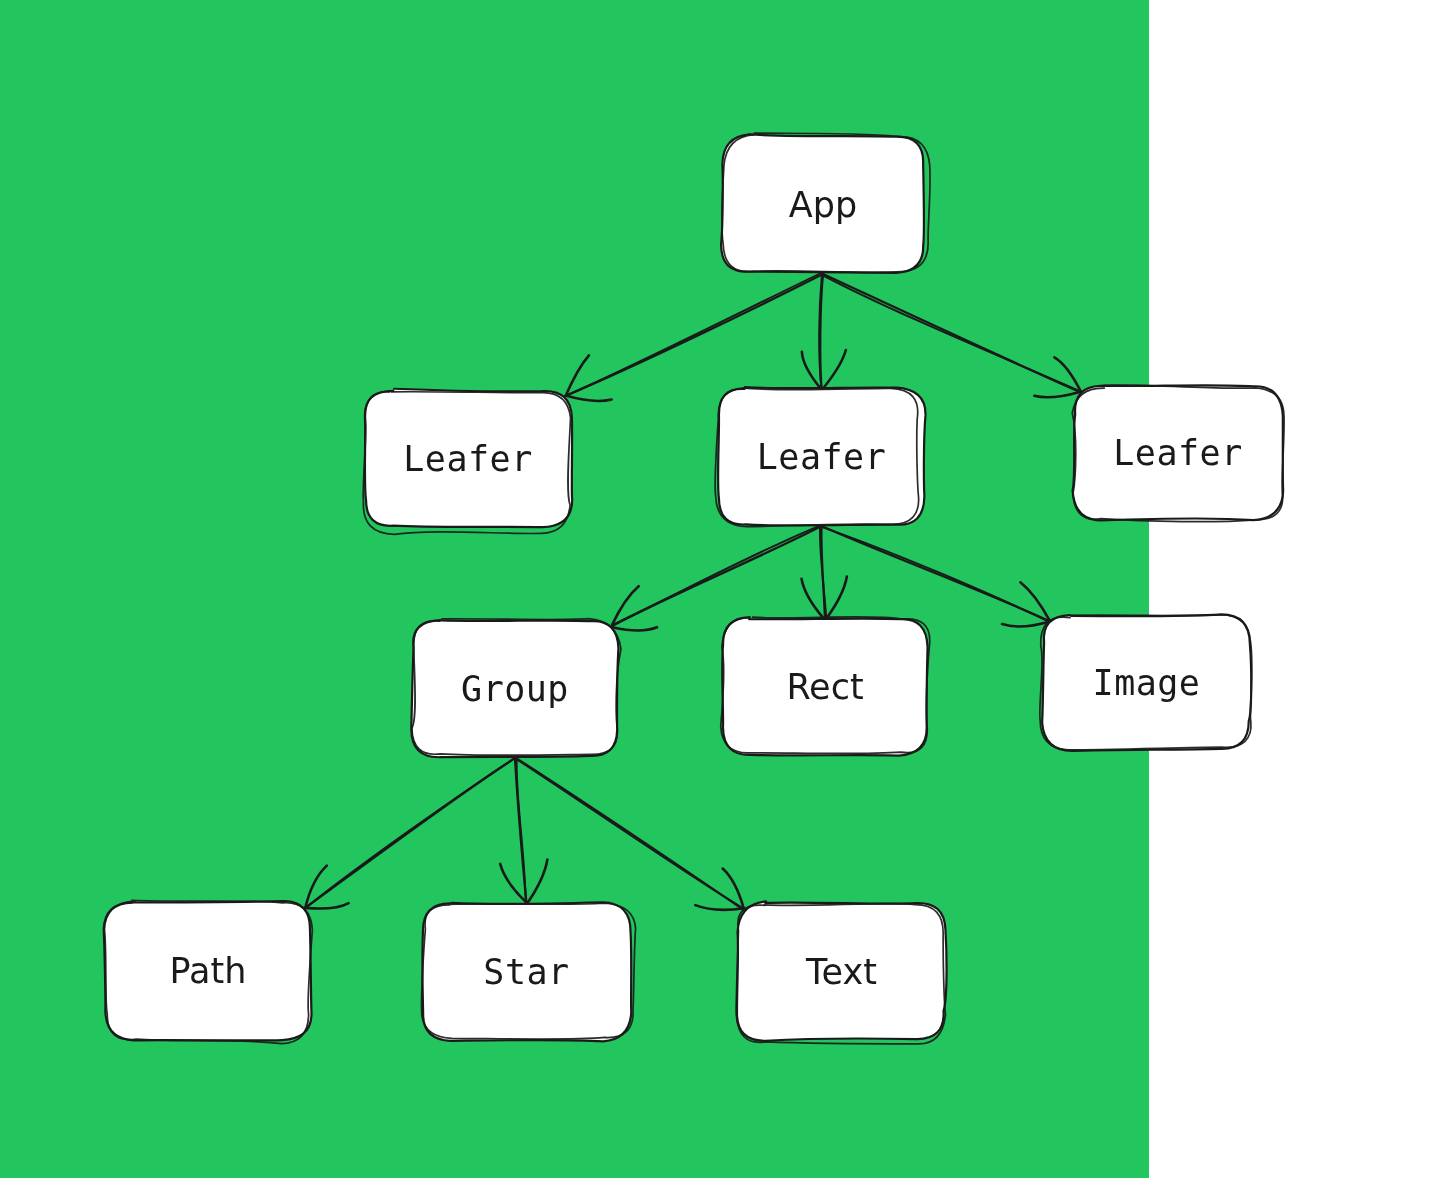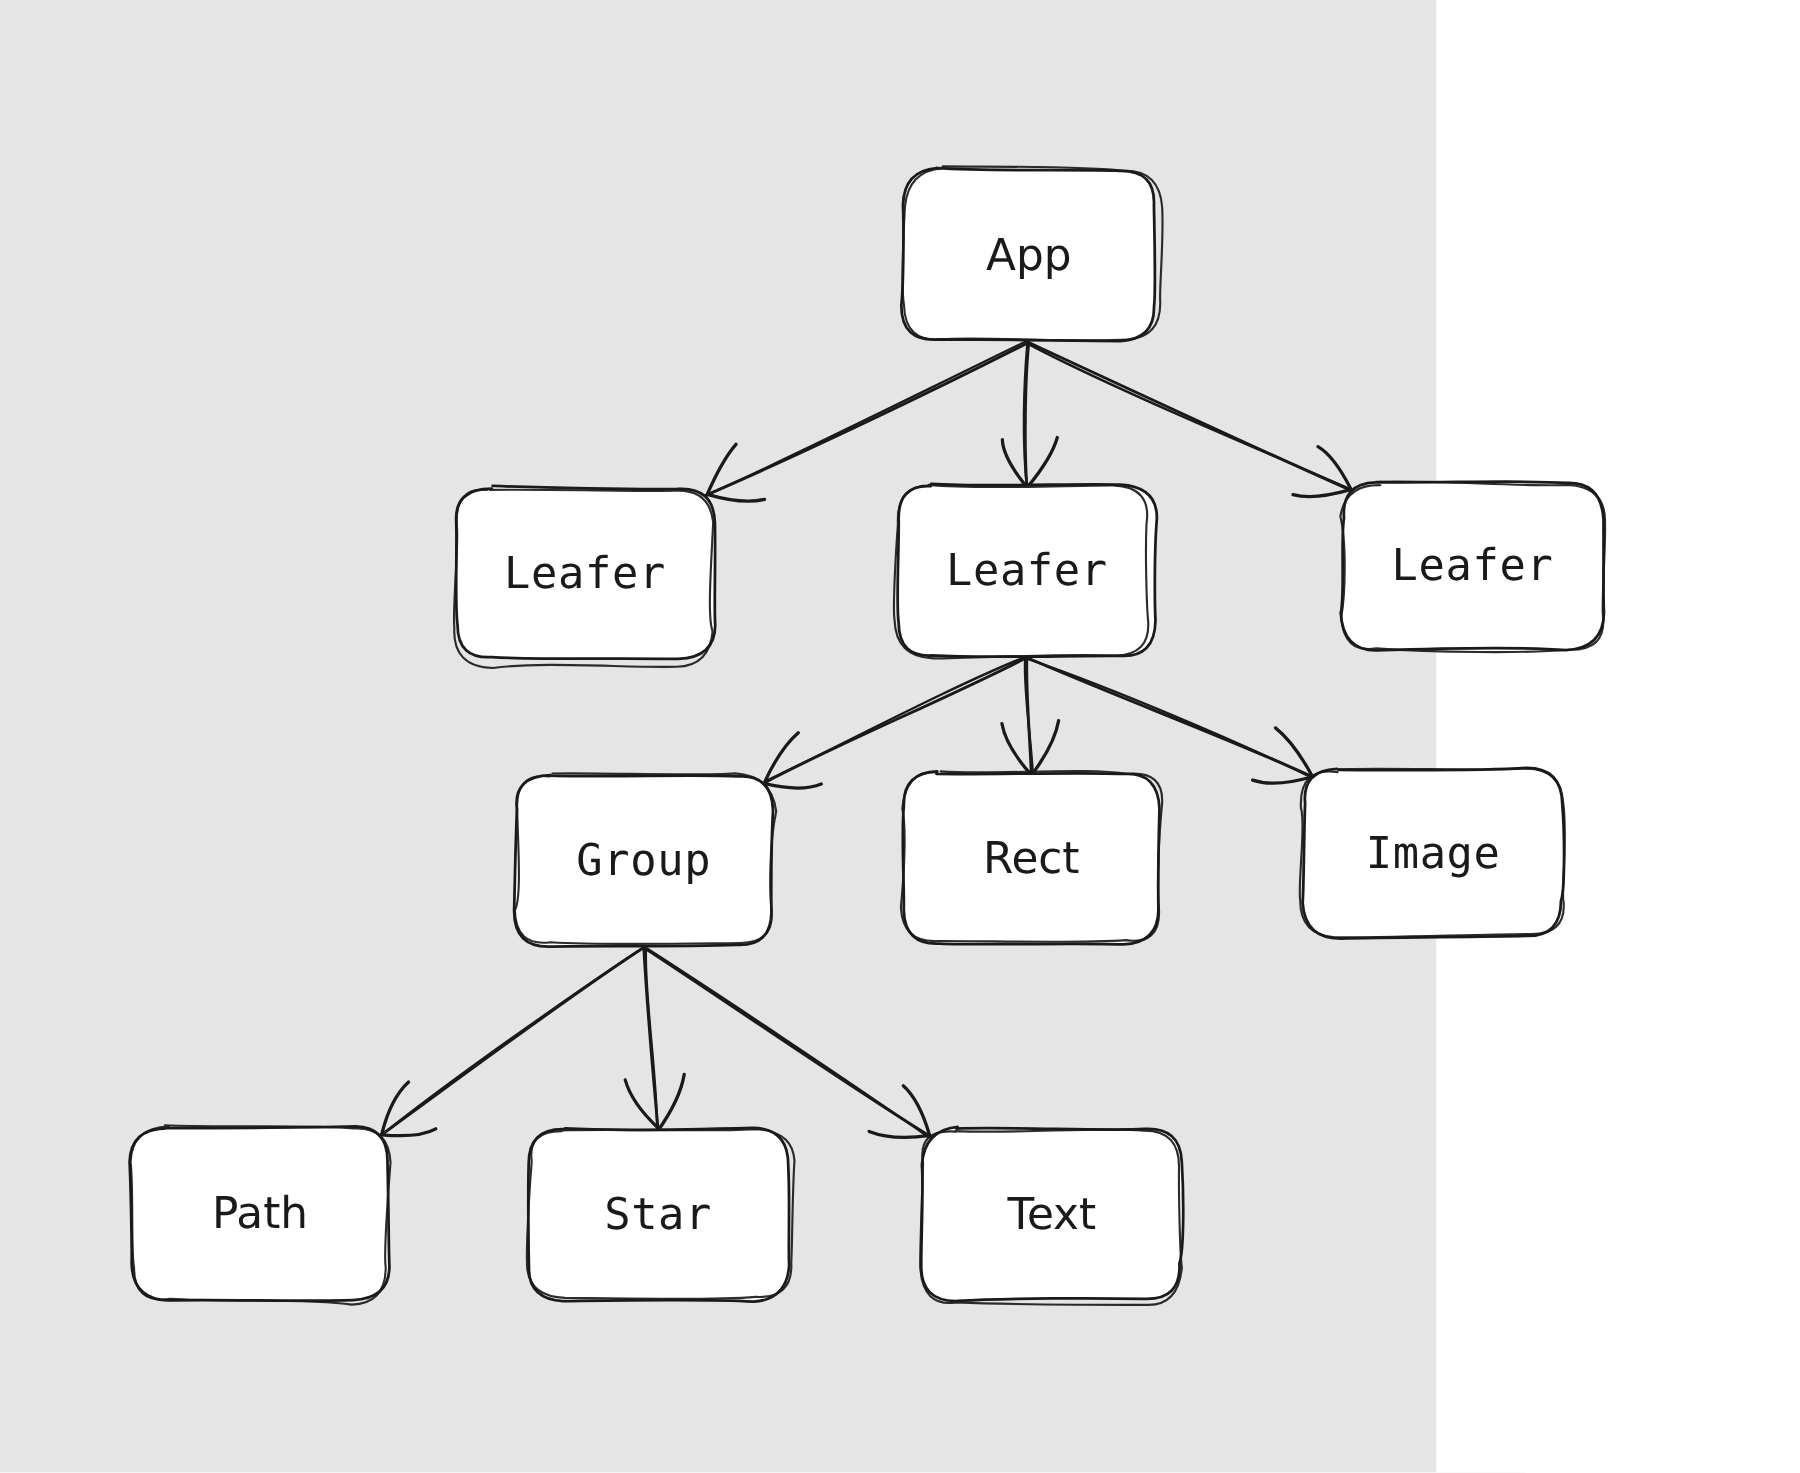--- a/index.html
+++ b/index.html
@@ -11,21 +11,21 @@
   body {
     width: 1440px;
     height: 1178px;
     font-family: "DejaVu Sans Mono", monospace;
     overflow: hidden;
   }
   #diagram-root {
     position: relative;
     width: 1149px;
     height: 1178px;
-    background: #e5e5e5;
+    background: #22c55e;
   }
   svg#diagram-canvas {
     position: absolute;
     left: 0;
     top: 0;
     width: 1440px;
     height: 1178px;
     display: block;
   }
   .node-shape {

